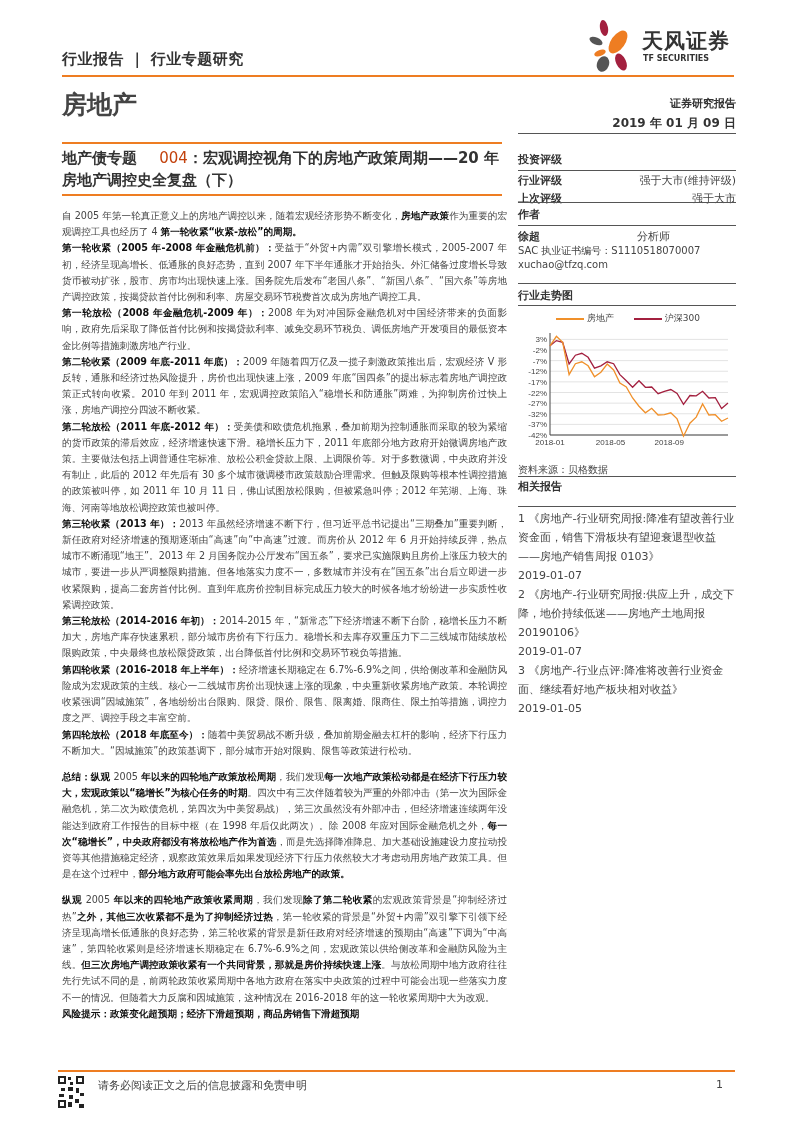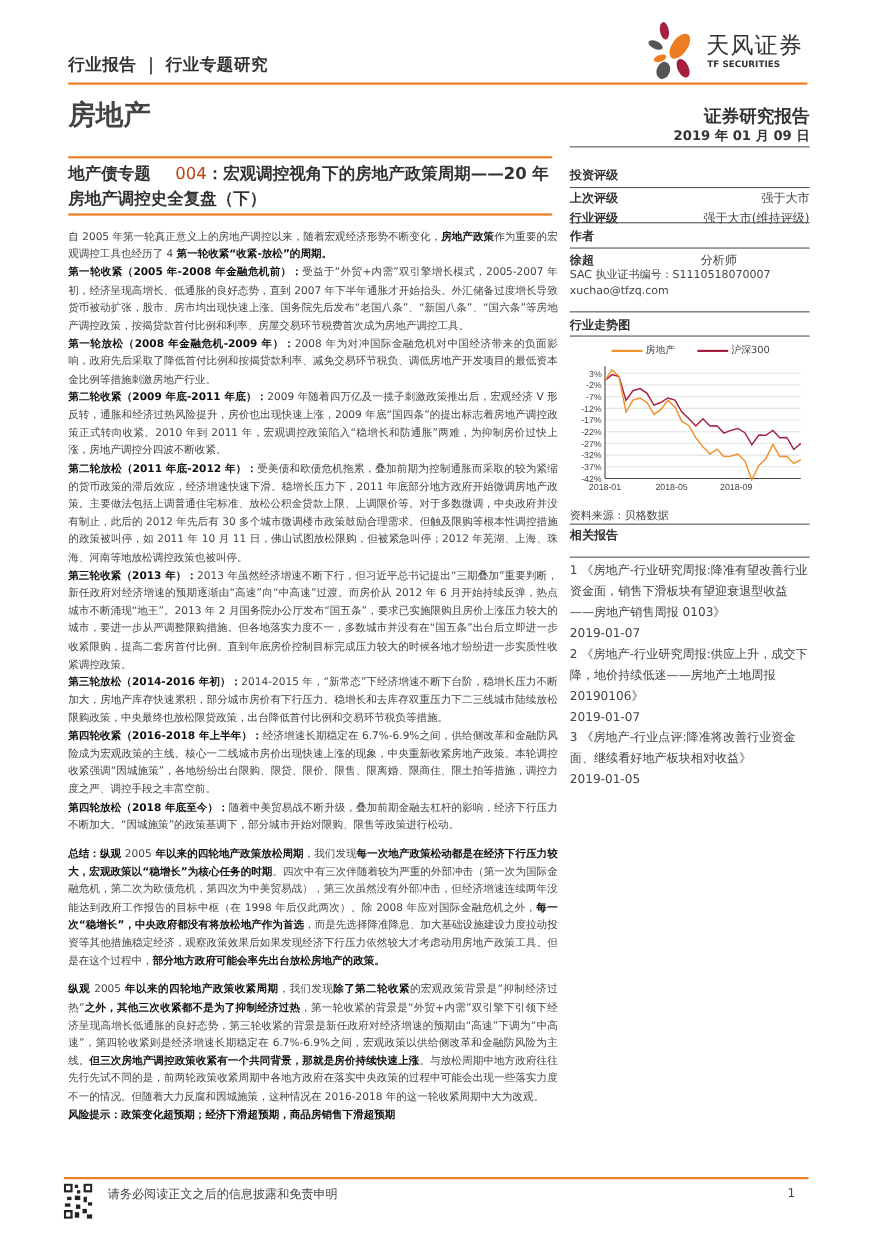--- a/index.html
+++ b/index.html
@@ -1,24 +1,24 @@
 <!DOCTYPE html>
 <html><head>
 <meta charset="utf-8">
 <style>
   html, body { margin:0; padding:0; background:#fff; }
   body { width:793px; height:1122px; position:relative; font-family:"DejaVu Sans","Liberation Sans",sans-serif; color:#333; overflow:hidden; }
   .abs { position:absolute; }
   .header-cat { left:62px; top:50px; font-size:15px; font-weight:bold; color:#333; letter-spacing:0.5px; }
   .orange-rule { background:#ee7d22; height:2px; }
   .logo { left:588px; top:20px; width:150px; height:52px; }
-  .logo-cn { left:642px; top:27px; font-size:21px; font-weight:normal; color:#333; letter-spacing:1px; }
+  .logo-cn { left:642px; top:27px; font-size:21px; font-weight:bold; color:#333; letter-spacing:1px; }
   .logo-en { left:643px; top:54px; font-size:8px; font-weight:bold; color:#333; }
   .sector { left:62px; top:88px; font-size:25px; font-weight:bold; color:#444; }
-  .report-type { right:57px; top:96px; font-size:16px; font-weight:bold; color:#333; text-align:right; }
+  .report-type { right:57px; top:96px; font-size:11px; font-weight:bold; color:#333; text-align:right; }
   .report-date { right:57px; top:115px; font-size:12px; font-weight:bold; color:#333; }
   .title { left:62px; top:147px; width:440px; font-size:15px; font-weight:bold; color:#333; line-height:22px; }
   .title .num { color:#c2410c; font-weight:normal;margin-left:17px; }
   .body-text { left:62px; top:208px; width:445px; font-size:9.6px; line-height:16.2px; color:#444; text-align:justify; }
   .body-text p { margin:0; }
   .body-text b { color:#111; }
   .body-text .u { }
   .gap { height:10px; }
   .side { left:518px; width:218px; }
   .side-head { font-size:11px; font-weight:bold; color:#333; border-top:1px solid #555; padding-top:18px; }
@@ -73,26 +73,26 @@
   <p><b>总结：纵观 </b><span>2005</span><b> 年以来的四轮地产政策放松周期</b><span>，我们发现</span><b>每一次地产政策松动都是在经济下行压力较大，宏观政策以“稳增长”为核心任务的时期</b><span>。四次中有三次伴随着较为严重的外部冲击（第一次为国际金融危机，第二次为欧债危机，第四次为中美贸易战），第三次虽然没有外部冲击，但经济增速连续两年没能达到政府工作报告的目标中枢（在 1998 年后仅此两次）。除 2008 年应对国际金融危机之外，</span><b>每一次“稳增长”，中央政府都没有将放松地产作为首选</b><span>，而是先选择降准降息、加大基础设施建设力度拉动投资等其他措施稳定经济，观察政策效果后如果发现经济下行压力依然较大才考虑动用房地产政策工具。但是在这个过程中，</span><b>部分地方政府可能会率先出台放松房地产的政策。</b></p>
   <div class="gap"></div>
   <p><b>纵观 </b><span>2005</span><b> 年以来的四轮地产政策收紧周期</b><span>，我们发现</span><b>除了第二轮收紧</b><span>的宏观政策背景是“抑制经济过热”</span><b>之外，其他三次收紧都不是为了抑制经济过热</b><span>，第一轮收紧的背景是“外贸+内需”双引擎下引领下经济呈现高增长低通胀的良好态势，第三轮收紧的背景是新任政府对经济增速的预期由“高速”下调为“中高速”，第四轮收紧则是经济增速长期稳定在 6.7%-6.9%之间，宏观政策以供给侧改革和金融防风险为主线。</span><b class="u">但三次房地产调控政策收紧有一个共同背景，那就是房价持续快速上涨</b><span>。与放松周期中地方政府往往先行先试不同的是，前两轮政策收紧周期中各地方政府在落实中央政策的过程中可能会出现一些落实力度不一的情况。但随着大力反腐和因城施策，这种情况在 2016-2018 年的这一轮收紧周期中大为改观。</span></p>
   <p><b>风险提示：</b><b>政策变化超预期；经济下滑超预期，商品房销售下滑超预期</b></p>
 </div>
 
 <div class="abs side" style="top:133px;">
   <div class="side-head">投资评级</div>
   <div style="border-top:1px solid #555; margin-top:3px; padding-top:1px;">
     <div class="side-row">
+        <b>行业评级</b>
+        <span>强于大市(维持评级)</span>
+      </div>
+    <div class="side-row">
         <b>上次评级</b>
         <span>强于大市</span>
-      </div>
-    <div class="side-row">
-        <b>行业评级</b>
-        <span>强于大市(维持评级)</span>
       </div>
   </div>
 </div>
 
 <div class="abs side" style="top:202px;">
   <div class="side-head" style="padding-top:4px;">作者</div>
   <div style="border-top:1px solid #555; margin-top:3px; padding-top:3px;">
     <div style="display:flex; font-size:11px;gap:19px;">
         <b style="width:100px;">徐超</b>
         <span style="color:#444;">分析师</span>

